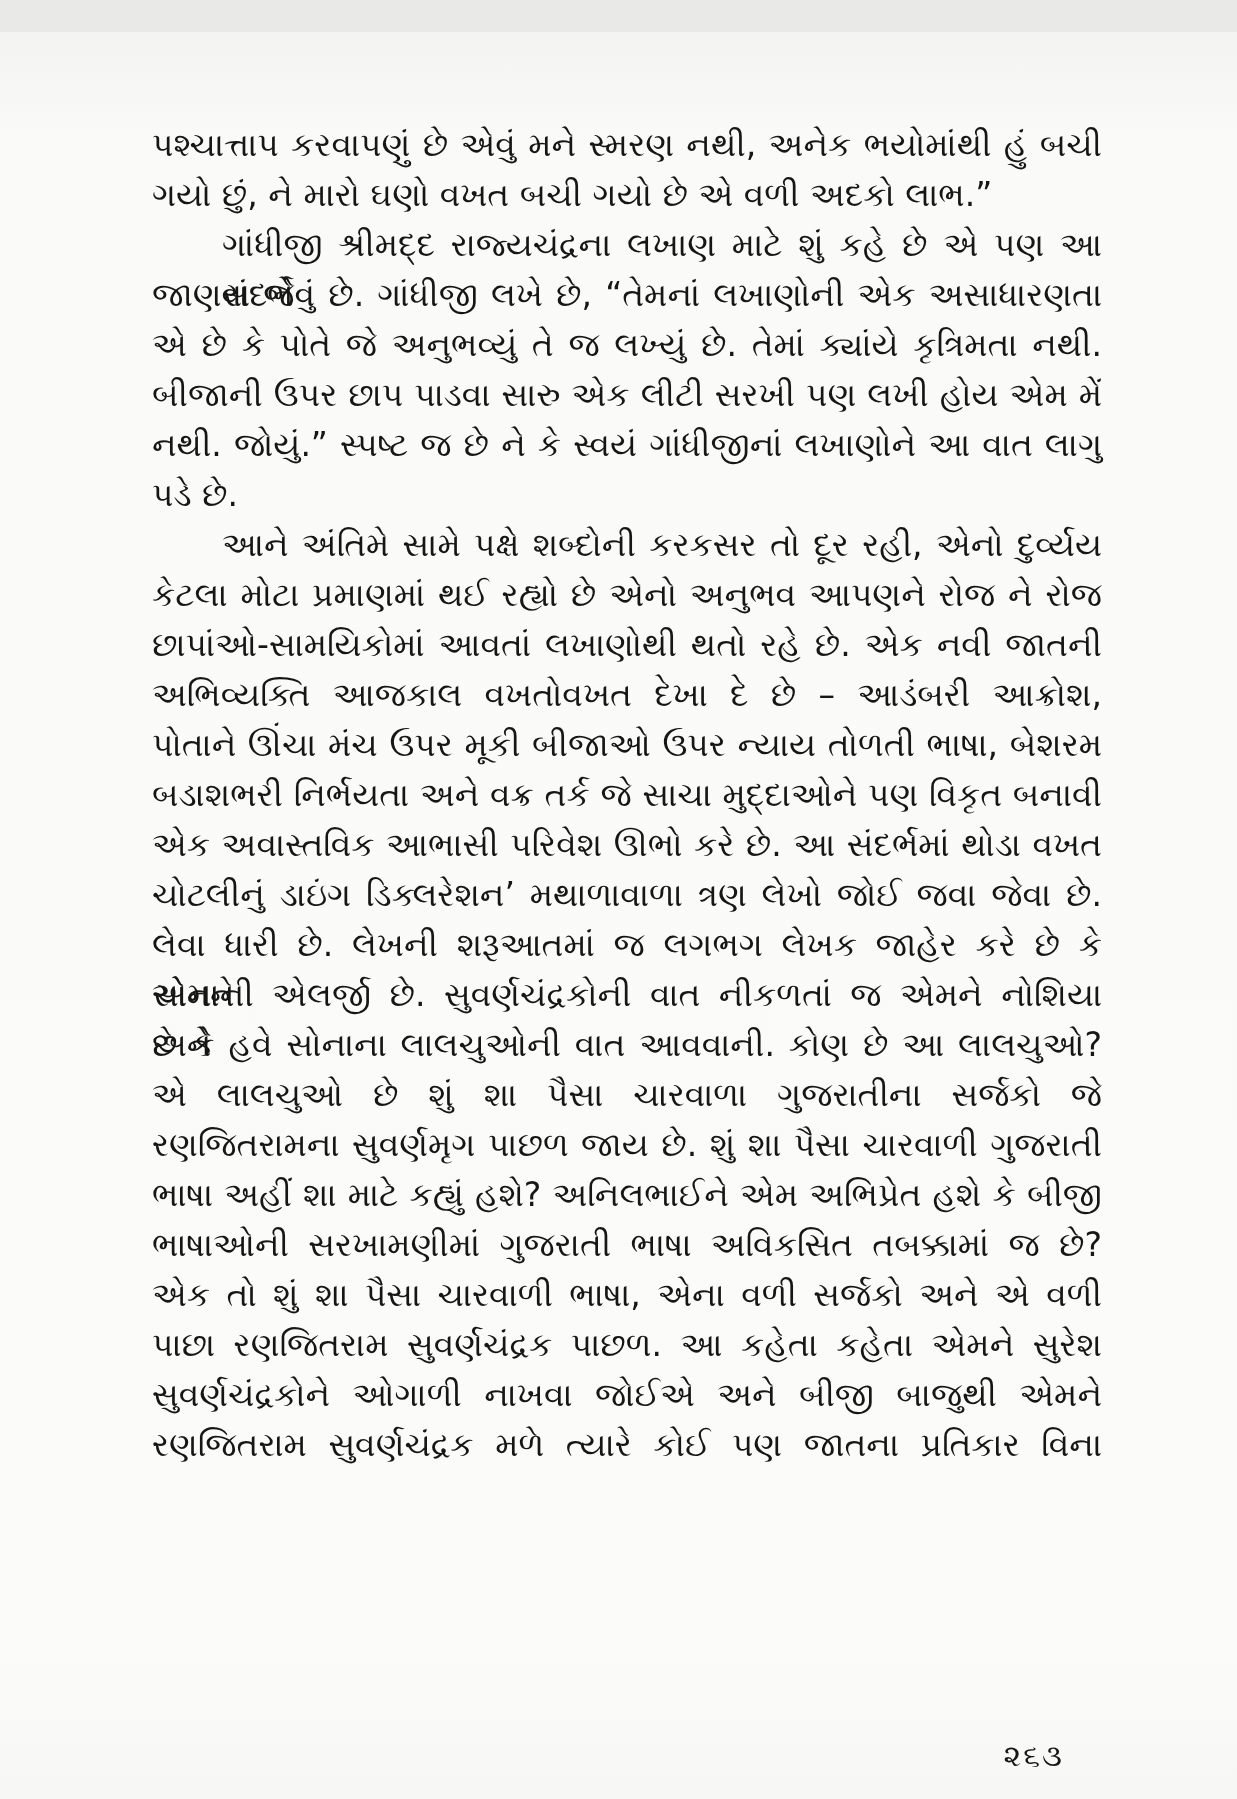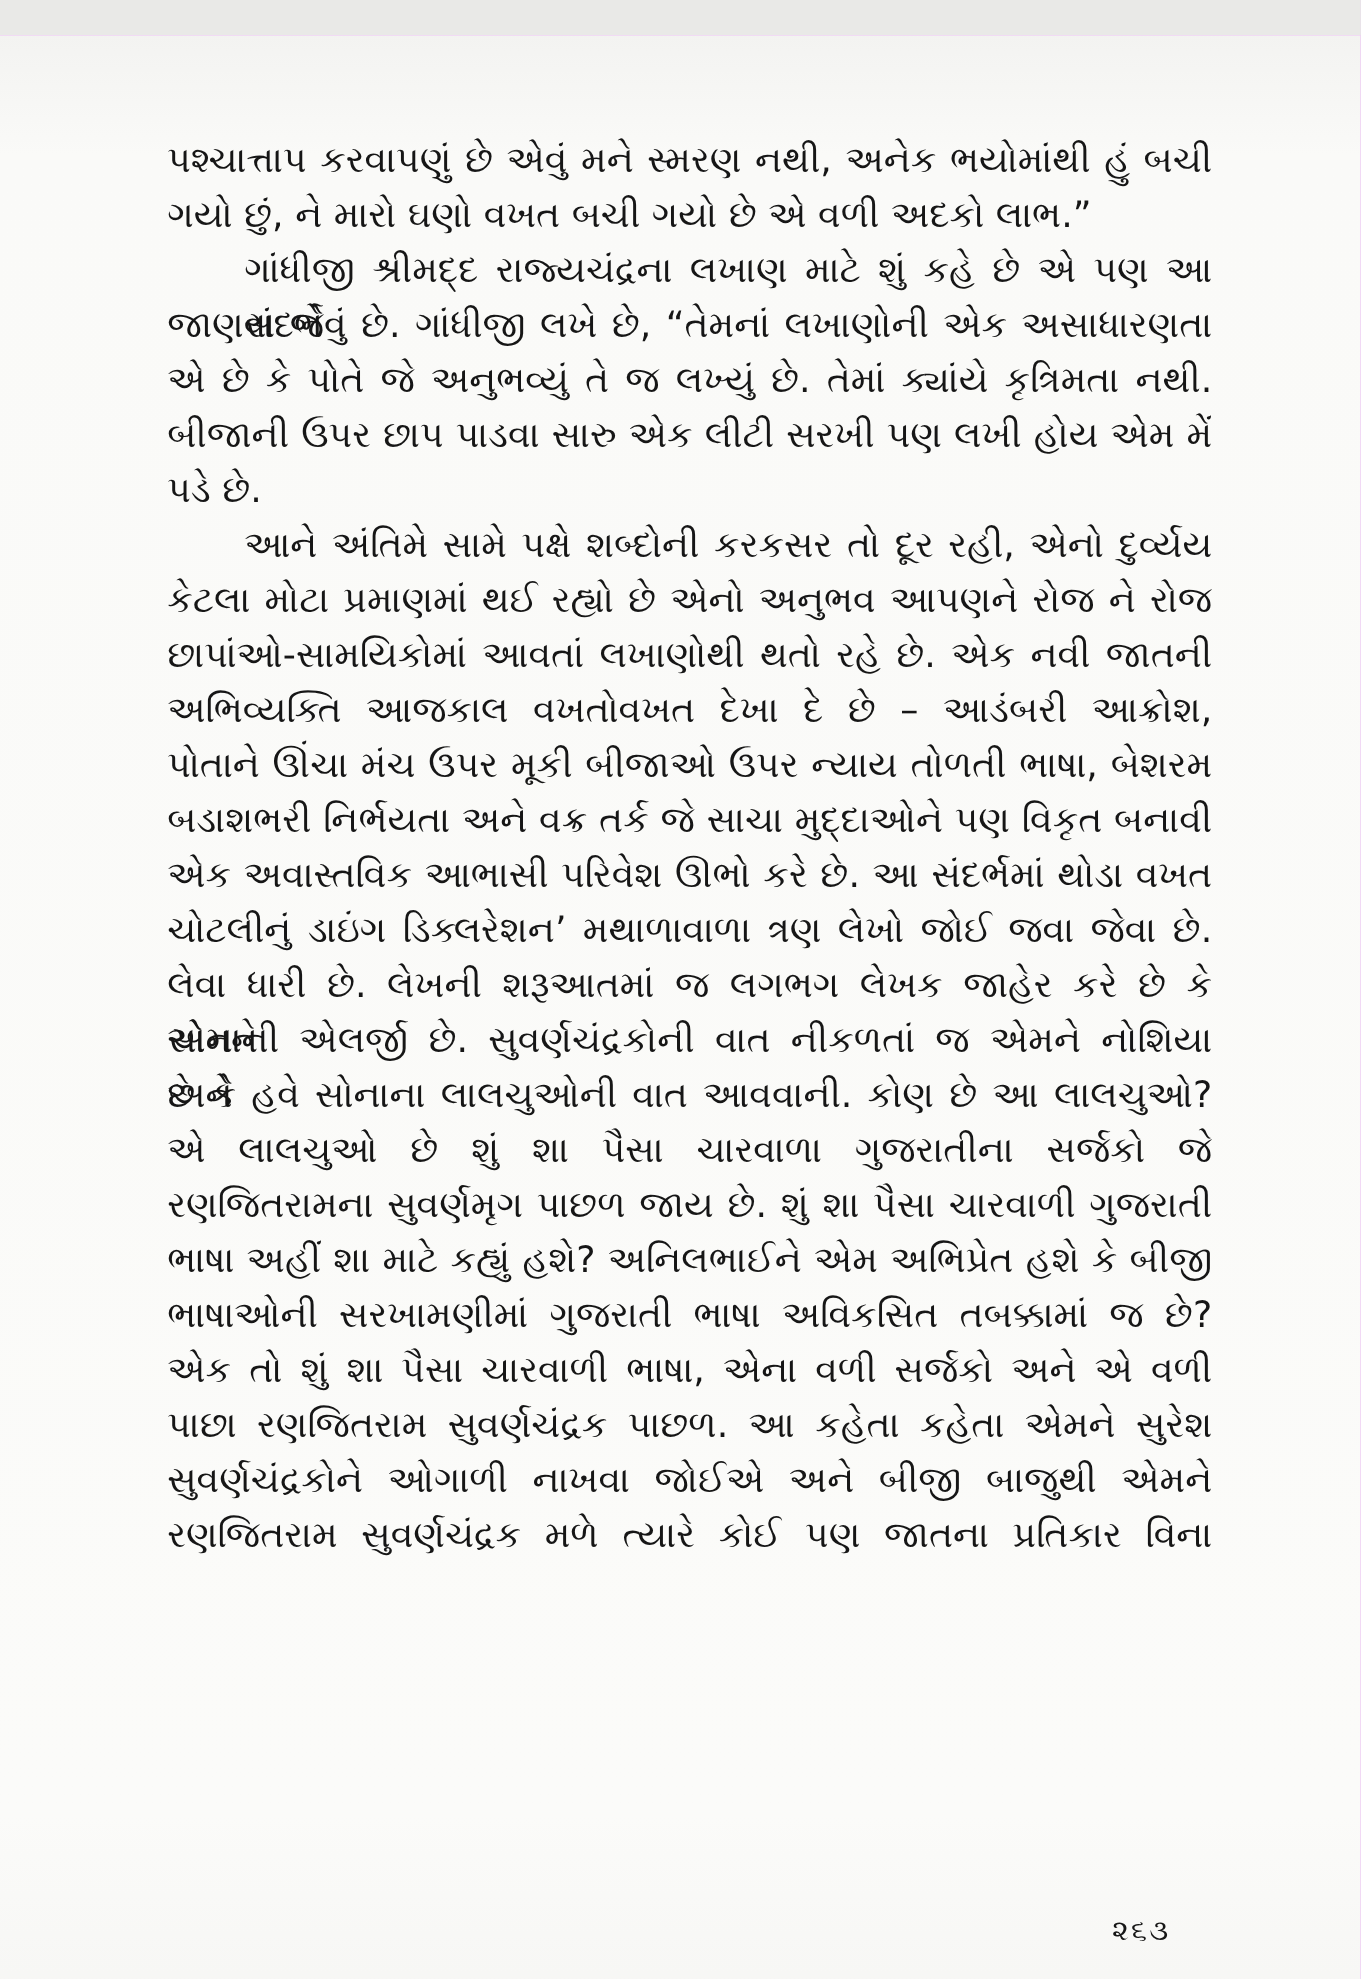--- a/index.html
+++ b/index.html
@@ -50,37 +50,38 @@
     padding-left: 70px;
   }
   .page-number {
     position: absolute;
     left: 152px;
     top: 1704px;
     width: 950px;
     box-sizing: border-box;
     padding-right: 38px;
     text-align: right;
-    font-size: 26px;
+    font-size: 30px;
     line-height: 40px;
     color: #161616;
     letter-spacing: 2px;
   }
 </style>
 </head>
 <body>
 
 <div class="scan-page">
   <div class="text-block">
       <div class="line">પશ્ચાત્તાપ કરવાપણું છે એવું મને સ્મરણ નથી, અનેક ભયોમાંથી હું બચી</div>
       <div class="line flush">ગયો છું, ને મારો ઘણો વખત બચી ગયો છે એ વળી અદકો લાભ.”</div>
       <div class="line indent">ગાંધીજી શ્રીમદ્દ રાજ્યચંદ્રના લખાણ માટે શું કહે છે એ પણ આ સંદર્ભે</div>
       <div class="line">જાણવા જેવું છે. ગાંધીજી લખે છે, “તેમનાં લખાણોની એક અસાધારણતા</div>
       <div class="line">એ છે કે પોતે જે અનુભવ્યું તે જ લખ્યું છે. તેમાં ક્યાંયે કૃત્રિમતા નથી.</div>
       <div class="line">બીજાની ઉપર છાપ પાડવા સારુ એક લીટી સરખી પણ લખી હોય એમ મેં</div>
+      <div class="line">નથી. જોયું.” સ્પષ્ટ જ છે ને કે સ્વયં ગાંધીજીનાં લખાણોને આ વાત લાગુ</div>
       <div class="line flush">પડે છે.</div>
       <div class="line indent">આને અંતિમે સામે પક્ષે શબ્દોની કરકસર તો દૂર રહી, એનો દુર્વ્યય</div>
       <div class="line">કેટલા મોટા પ્રમાણમાં થઈ રહ્યો છે એનો અનુભવ આપણને રોજ ને રોજ</div>
       <div class="line">છાપાંઓ-સામયિકોમાં આવતાં લખાણોથી થતો રહે છે. એક નવી જાતની</div>
       <div class="line">અભિવ્યક્તિ આજકાલ વખતોવખત દેખા દે છે – આડંબરી આક્રોશ,</div>
       <div class="line">પોતાને ઊંચા મંચ ઉપર મૂકી બીજાઓ ઉપર ન્યાય તોળતી ભાષા, બેશરમ</div>
       <div class="line">બડાશભરી નિર્ભયતા અને વક્ર તર્ક જે સાચા મુદ્દાઓને પણ વિકૃત બનાવી</div>
       <div class="line">એક અવાસ્તવિક આભાસી પરિવેશ ઊભો કરે છે. આ સંદર્ભમાં થોડા વખત</div>
       <div class="line">ચોટલીનું ડાઇંગ ડિક્લરેશન’ મથાળાવાળા ત્રણ લેખો જોઈ જવા જેવા છે.</div>
       <div class="line">લેવા ધારી છે. લેખની શરૂઆતમાં જ લગભગ લેખક જાહેર કરે છે કે એમને</div>

